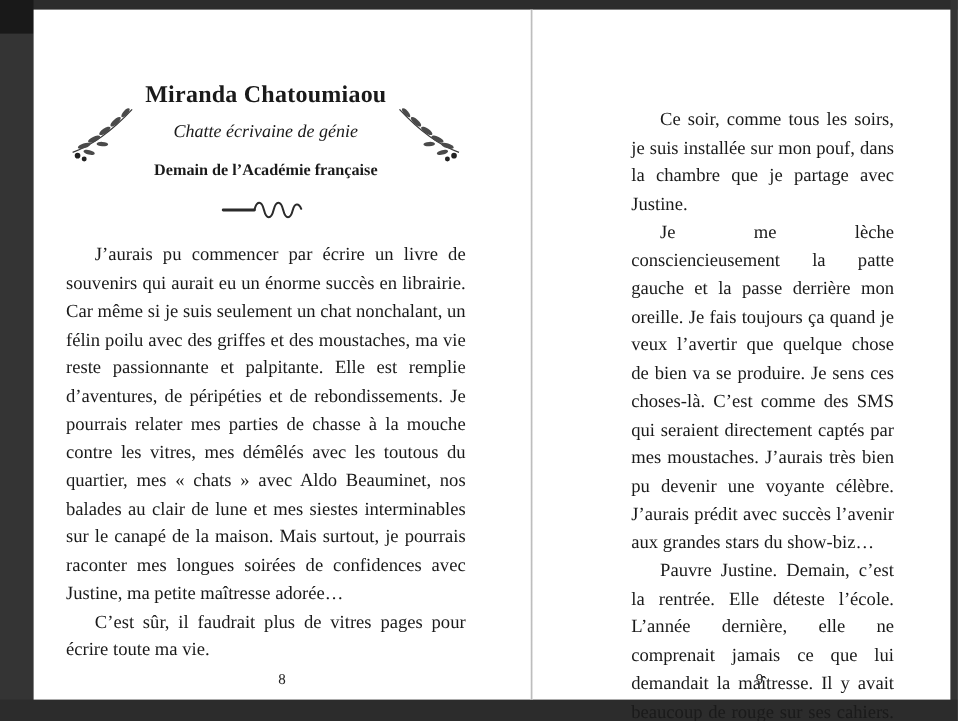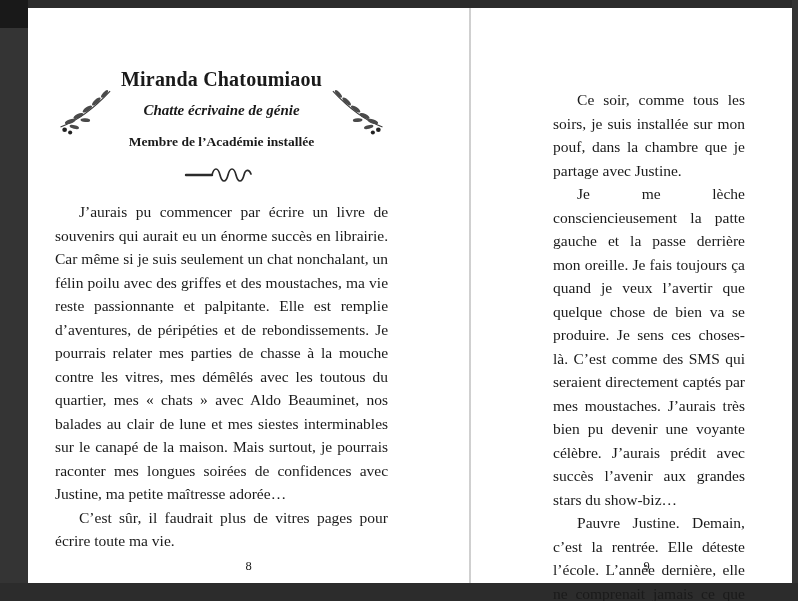--- a/index.html
+++ b/index.html
@@ -27,21 +27,21 @@
     top: 8px; left: 28px; right: 6px; bottom: 18px;
     background: #ffffff;
     display: flex;
   }
   .page {
     position: relative;
     flex: 1 1 0;
     box-sizing: border-box;
     color: #1a1a1a;
   }
-  .page.left  { padding: 0 81px 0 27px; }
+  .page.left  { padding: 0 54px 0 27px; }
   .page.right { padding: 80px 47px 0 52px; margin-left: 30px; }
   .gutter {
     width: 2px;
     background: linear-gradient(to right, #e6e6e6, #b9b9b9, #e6e6e6);
   }
 
   
   .header-block {
     margin-top: 60px;
     display: flex;
@@ -54,21 +54,20 @@
     margin: 0;
     font-size: 20px;
     font-weight: bold;
     letter-spacing: 0.2px;
     white-space: nowrap;
   }
   .book-subtitle {
     margin-top: 11px;
     font-size: 15px;
     font-style: italic;
-    font-weight: bold;
   }
   .book-affiliation {
     margin-top: 15px;
     font-size: 13.5px;
     font-weight: bold;
   }
   .branch { flex: 0 0 auto; }
   .branch.mirrored { transform: scaleX(-1); }
 
   .ornament-wrap {
@@ -121,21 +120,21 @@
             <ellipse cx="28" cy="74" rx="7" ry="2.7" fill="#4a4a4a" transform="rotate(14 28 74)"></ellipse>
             <ellipse cx="44" cy="64" rx="7" ry="2.7" fill="#4a4a4a" transform="rotate(4 44 64)"></ellipse>
             <circle cx="14" cy="78" r="3.4" fill="#222"></circle>
             <circle cx="22" cy="82" r="3.0" fill="#222"></circle>
           </svg>
         </span>
 
         <div class="title-col">
           <h1 class="book-title">Miranda Chatoumiaou</h1>
           <div class="book-subtitle">Chatte écrivaine de génie</div>
-          <div class="book-affiliation">Membre de l’Académie installée</div>
+          <div class="book-affiliation">Demain de l’Académie française</div>
         </div>
 
         <span class="branch mirrored">
           <svg width="62" height="62" viewBox="0 0 90 90" aria-hidden="true">
             <path d="M8,74 C30,66 54,50 80,22" fill="none" stroke="#3a3a3a" stroke-width="1.6"></path>
             <ellipse cx="22" cy="66" rx="8" ry="3" fill="#4a4a4a" transform="rotate(-18 22 66)"></ellipse>
             <ellipse cx="34" cy="58" rx="8" ry="3" fill="#4a4a4a" transform="rotate(-26 34 58)"></ellipse>
             <ellipse cx="47" cy="48" rx="8" ry="3" fill="#4a4a4a" transform="rotate(-34 47 48)"></ellipse>
             <ellipse cx="60" cy="37" rx="8" ry="3" fill="#4a4a4a" transform="rotate(-42 60 37)"></ellipse>
             <ellipse cx="72" cy="26" rx="7" ry="2.7" fill="#4a4a4a" transform="rotate(-48 72 26)"></ellipse>

